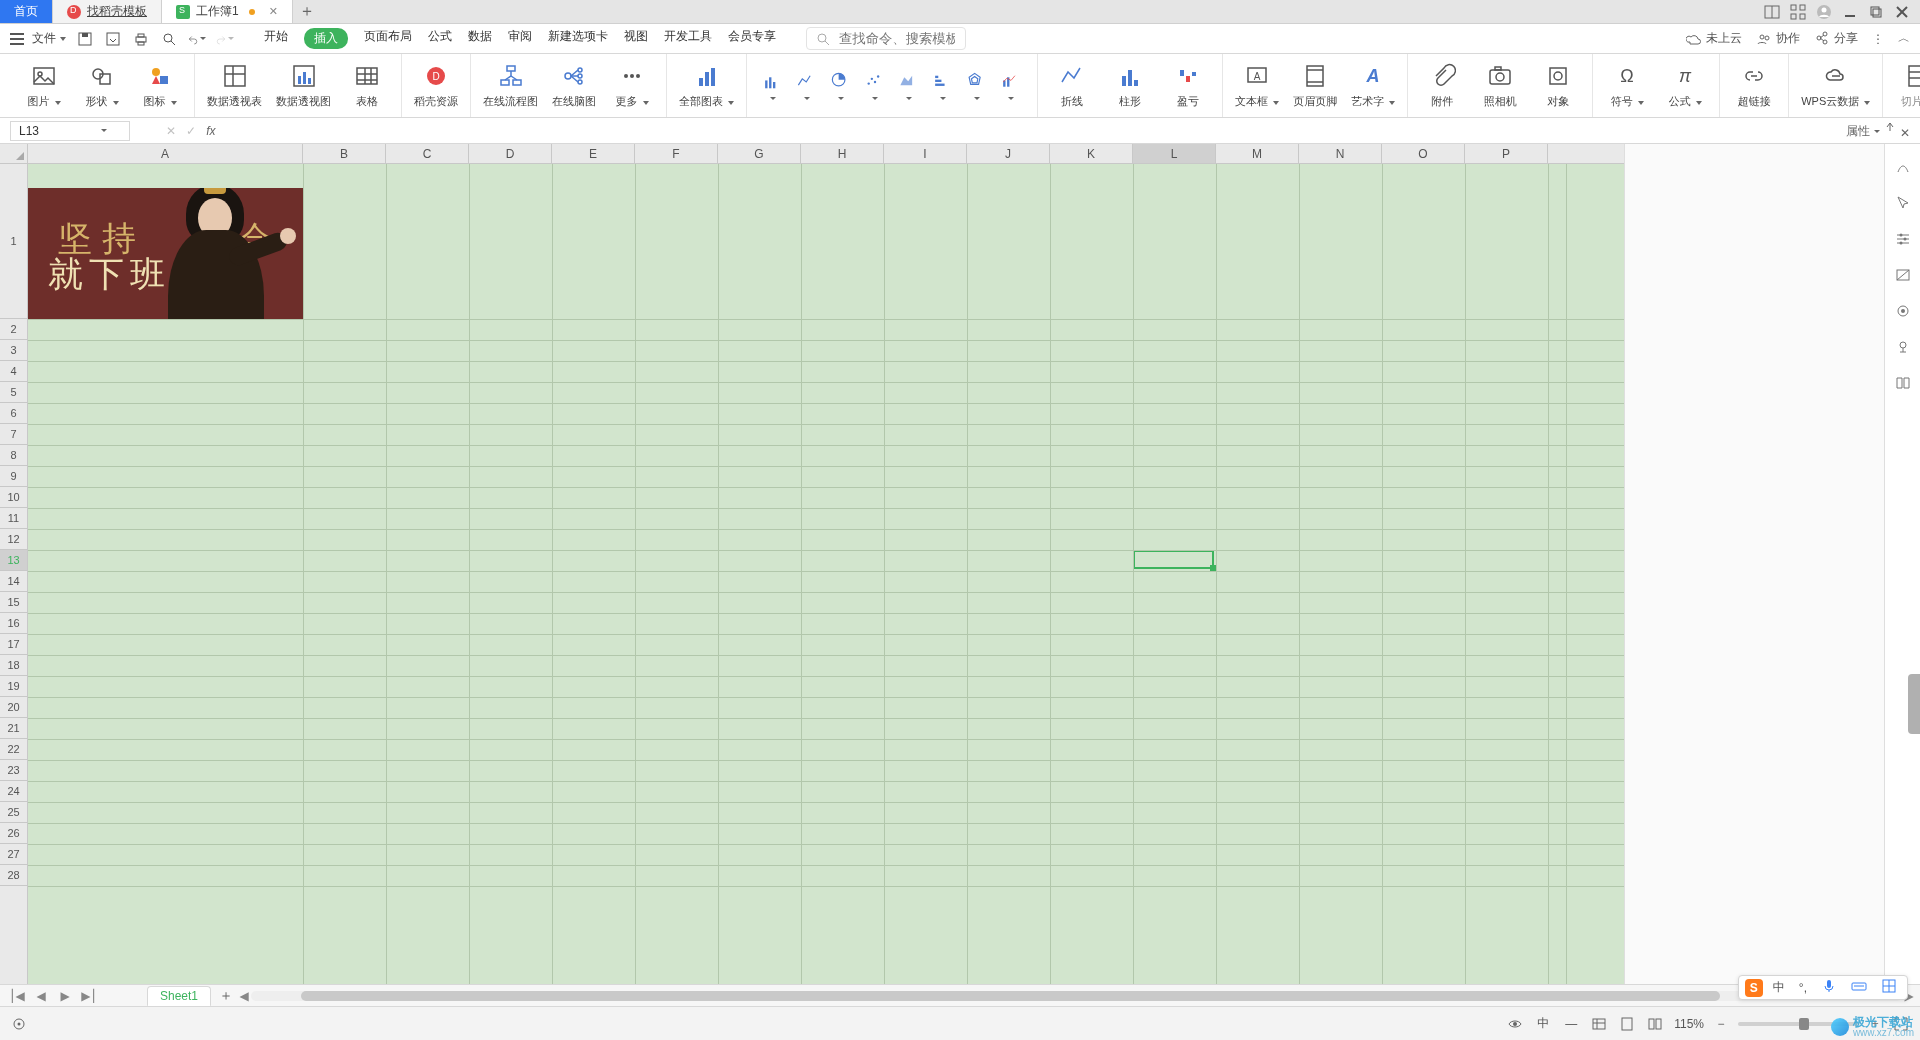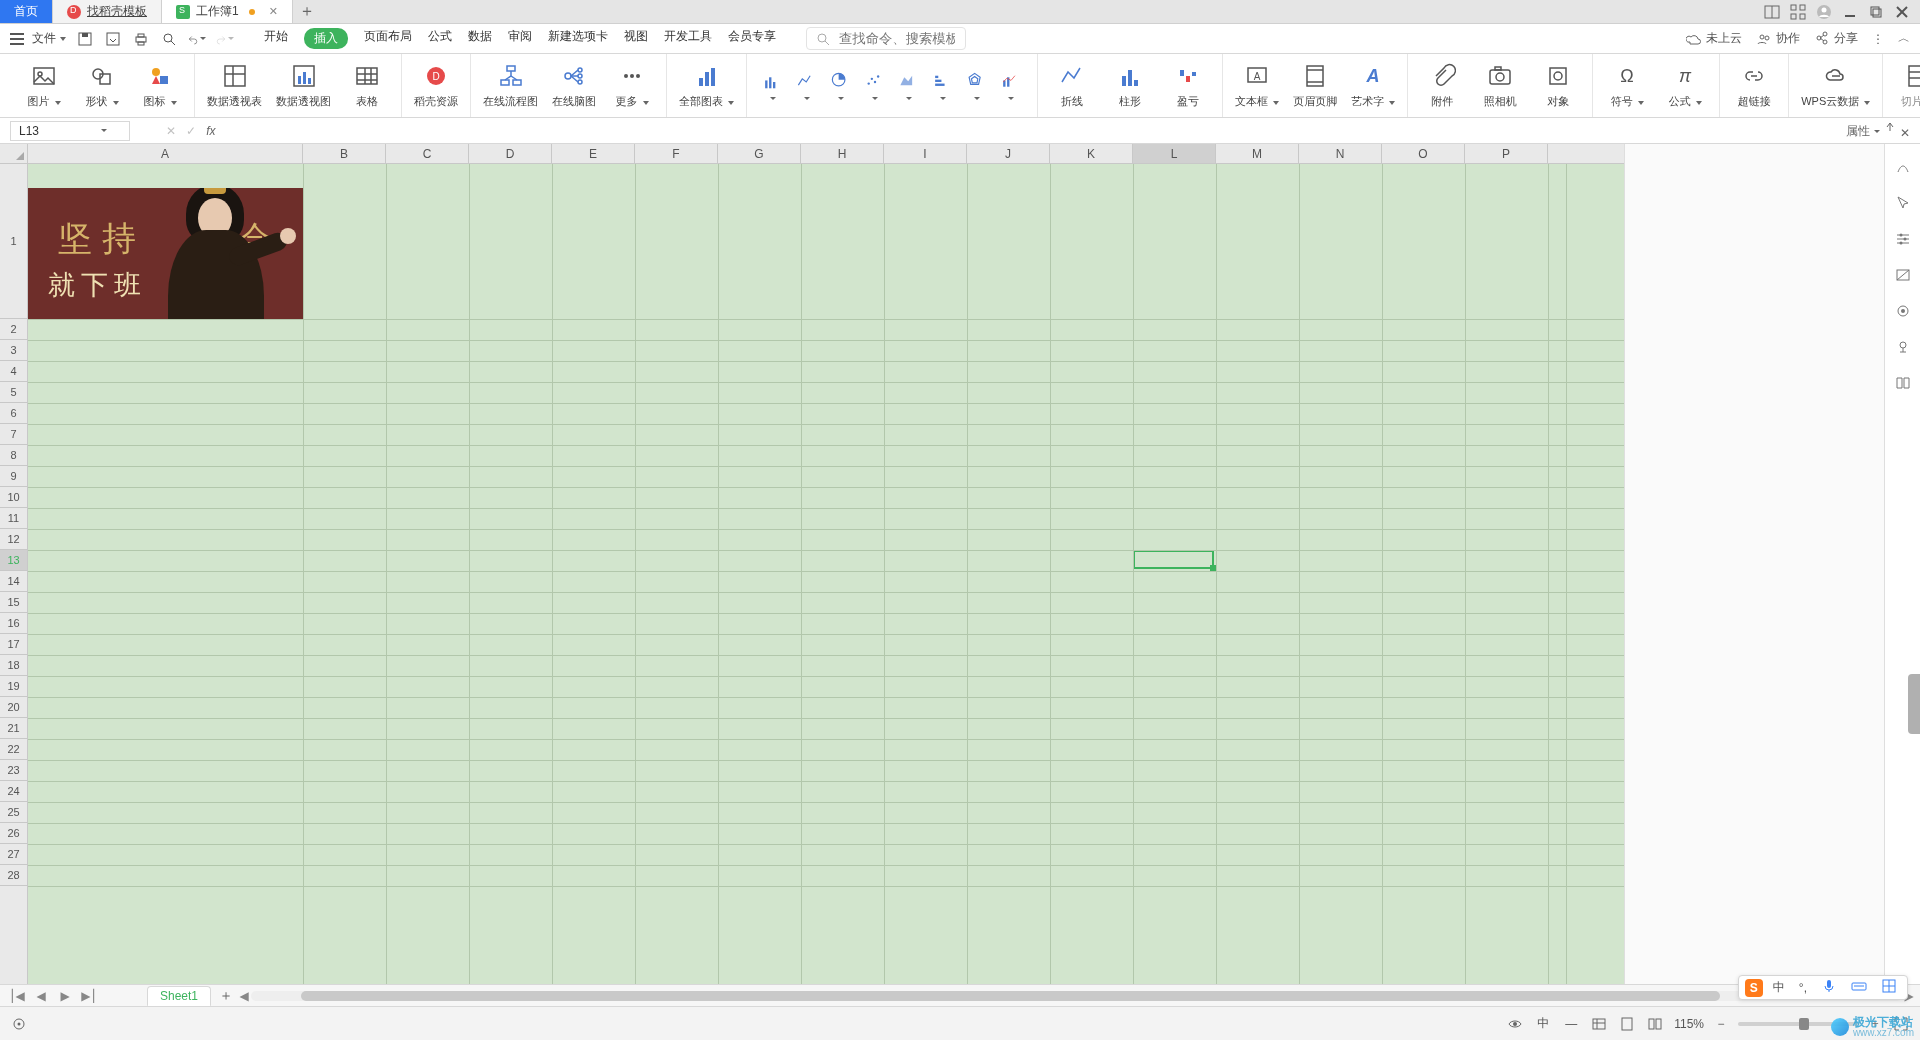--- a/index.html
+++ b/index.html
@@ -731,21 +731,21 @@
       <div class="rh" style="height: 21px; line-height: 21px;">24</div>
       <div class="rh" style="height: 21px; line-height: 21px;">25</div>
       <div class="rh" style="height: 21px; line-height: 21px;">26</div>
       <div class="rh" style="height: 21px; line-height: 21px;">27</div>
       <div class="rh" style="height: 21px; line-height: 21px;">28</div>
     </div>
   <div class="grid" id="grid">
     <div class="picture" id="picture" style="left: 0px; top: 24px; width: 275px; height: 131px;">
       <span class="txt1" id="picT1" style="left: 30px; top: 28px; font-size: 34px; letter-spacing: 10px;">坚持</span>
       <span class="txt1" id="picT2" style="left: 210px; top: 28px; font-size: 34px;">会</span>
-      <span class="txt2" id="picT3" style="left: 20px; top: 79px; font-size: 27px; letter-spacing: 6px;">就下班</span>
+      <span class="txt2" id="picT3" style="left: 20px; top: 63px; font-size: 35px; letter-spacing: 6px;">就下班</span>
       <div class="person" id="person" style="left: 130px; top: -8px; width: 150px; height: 145px;">
         <div class="hair" style="left:28px;top:4px;width:58px;height:60px;"></div>
         <div class="crown" style="left:46px;top:0;width:22px;height:14px;"></div>
         <div class="head" style="left:40px;top:18px;width:34px;height:40px;"></div>
         <div class="torso" style="left:10px;top:50px;width:96px;height:110px;"></div>
         <div class="arm" style="left:70px;top:60px;width:60px;height:18px;transform:rotate(-20deg);"></div>
         <div class="hand" style="left:122px;top:48px;width:16px;height:16px;"></div>
       </div>
     </div>
     <div class="selection" id="selection" style="left: 1105px; top: 386px; width: 81px; height: 19px;"></div>

